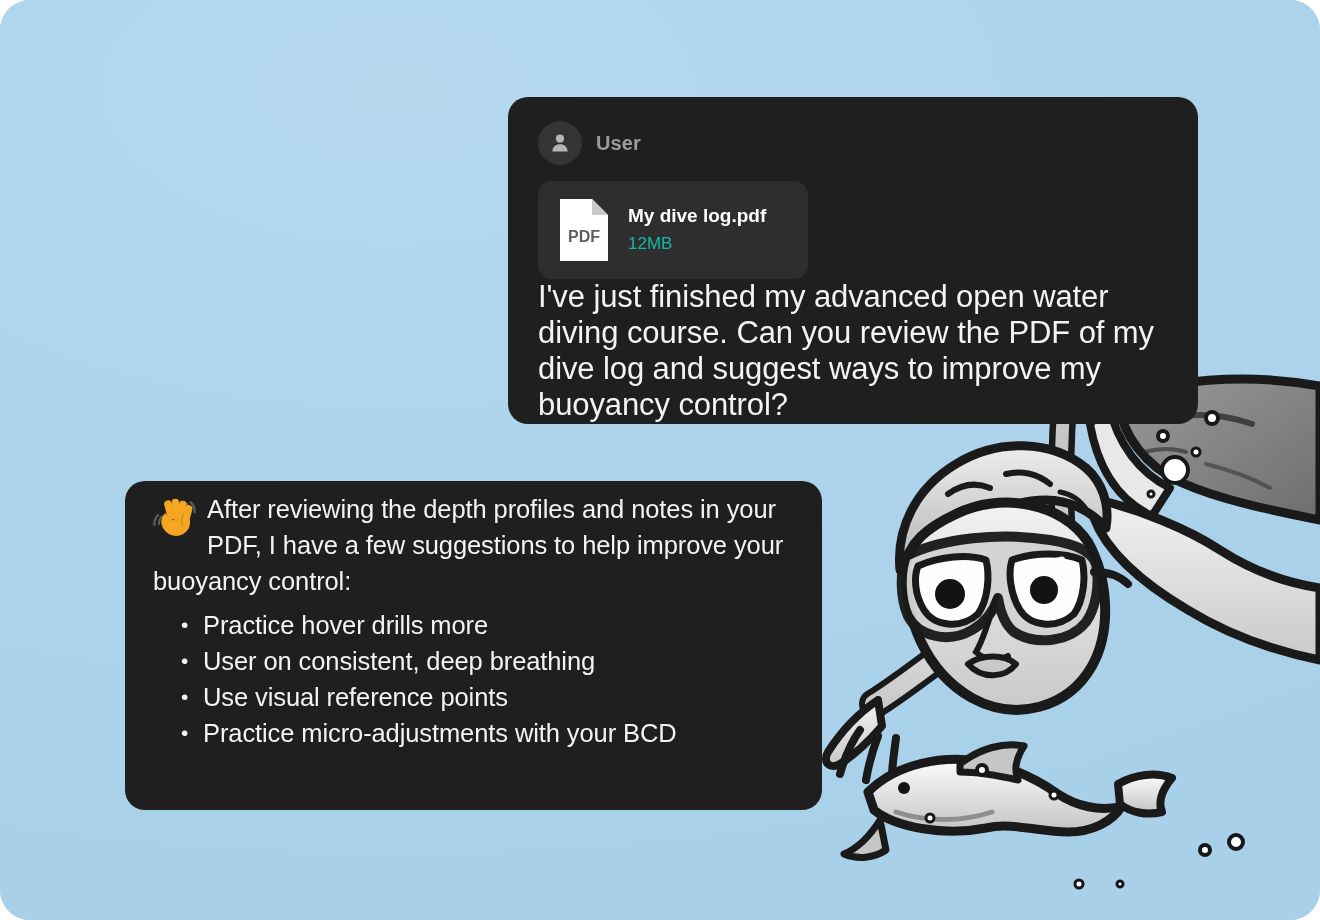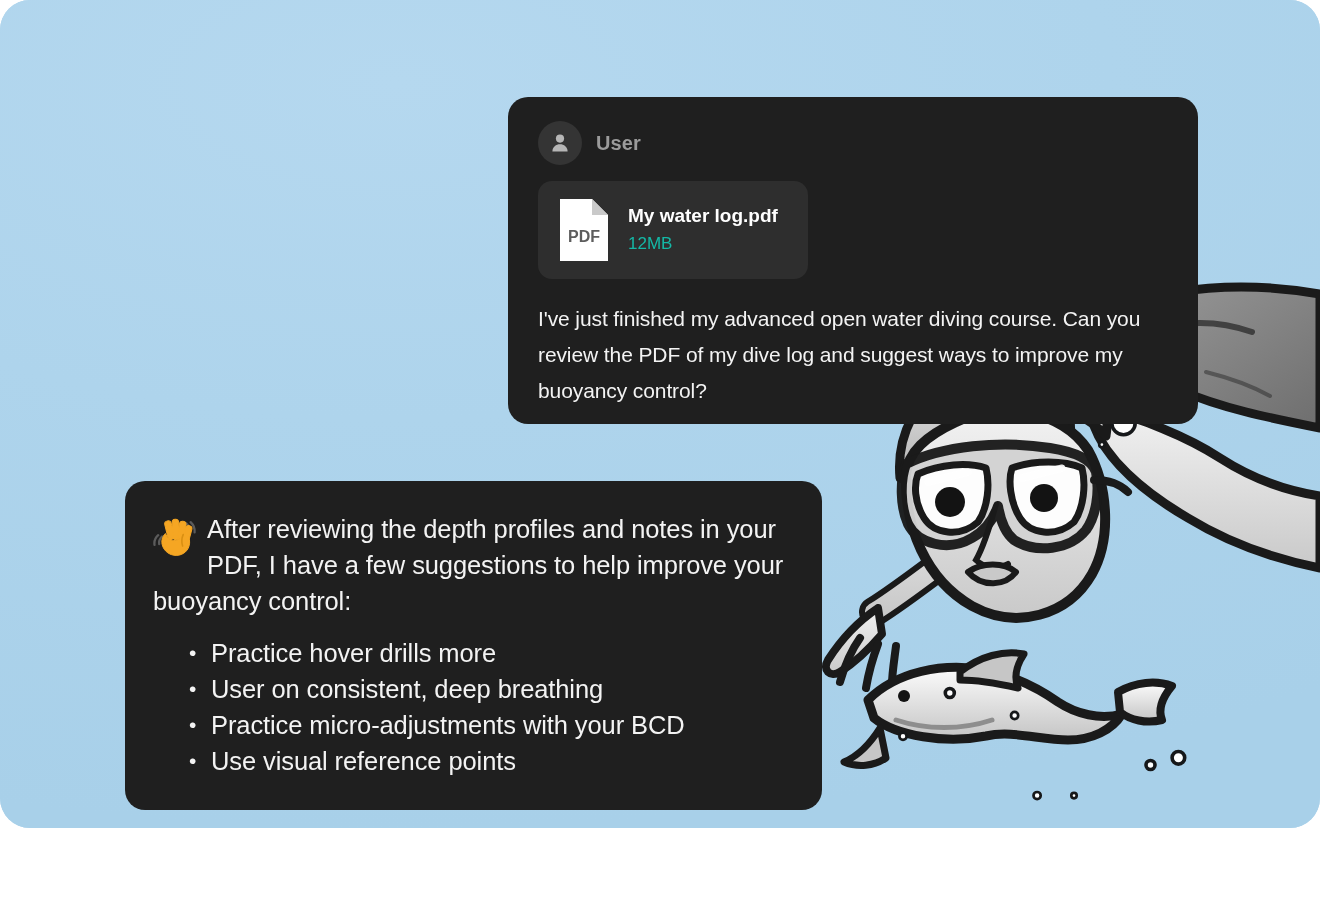--- a/index.html
+++ b/index.html
@@ -12,21 +12,21 @@
     height: 920px;
     overflow: hidden;
     font-family: "Liberation Sans", sans-serif;
     -webkit-font-smoothing: antialiased;
   }
 
   
   #canvas {
     position: relative;
     width: 1320px;
-    height: 828px;
+    height: 920px;
     border-radius: 30px;
     overflow: hidden;
     background: #aed4ec;
   }
   .ocean-bg {
     position: absolute;
     inset: 0;
     background:
       radial-gradient(120% 90% at 30% 10%, #b5d8ef 0%, #aed4ec 45%, #a8d0e9 100%);
   }
@@ -117,45 +117,44 @@
     white-space: nowrap;
   }
   .file-size {
     margin-top: 6px;
     font-size: 17px;
     color: #14b8a6;
     line-height: 1.2;
   }
 
   .user-text {
-    margin-top: 22px;
-    font-size: 21px;
+    font-size: 31px;
     line-height: 36px;
     color: #f3f3f3;
     letter-spacing: -0.1px;
   }
 
   
   #assistant-bubble {
     left: 125px;
     top: 481px;
     width: 697px;
     height: 329px;
-    padding: 30px 26px 0 28px;
+    padding: 10px 26px 0 28px;
   }
   .assistant-intro {
     display: block;
     font-size: 25.5px;
     line-height: 36px;
     color: #f3f3f3;
     letter-spacing: -0.1px;
   }
   .wave-svg { float: left; margin: 4px 10px 0 0; }
   .suggestion-list {
-    margin: 16px;
+    margin: 8px;
     padding: 0 0 0 42px;
     list-style: none;
   }
   .suggestion-list li {
     position: relative;
     font-size: 25.5px;
     line-height: 36px;
     color: #f3f3f3;
     letter-spacing: -0.1px;
   }
@@ -320,21 +319,21 @@
 
     <div class="file-card">
       <div class="pdf-icon">
         <svg width="56" height="70" viewBox="0 0 56 70" aria-hidden="true">
           <path d="M4 4 h32 l16 16 v46 a0 0 0 0 1 0 0 H4 Z" fill="#ffffff"></path>
           <path d="M36 4 l16 16 h-16 Z" fill="#c9c9c9"></path>
           <text x="28" y="47" text-anchor="middle" font-family="Liberation Sans, sans-serif" font-size="16" font-weight="bold" fill="#5d5d5d">PDF</text>
         </svg>
       </div>
       <div class="file-meta">
-        <div class="file-name">My water log.pdf</div>
+        <div class="file-name">My dive log.pdf</div>
         <div class="file-size">12MB</div>
       </div>
     </div>
 
     <div class="user-text">I've just finished my advanced open water diving course. Can you review the PDF of my dive log and suggest ways to improve my buoyancy control?</div>
   </div>
 
   <div class="bubble" id="assistant-bubble">
 
     <div>
@@ -355,18 +354,18 @@
                    C30.6 22.4 26 25.6 20.8 25.6 C17.4 25.6 14.4 22.8 12.4 18.5 Z"></path>
         </g>
         <path d="M30.2 19.6 C28.6 23.2 28.4 27.2 29.6 31" fill="none" stroke="#d98f12" stroke-width="1.6" stroke-linecap="round"></path>
       </svg>
       <span class="assistant-intro">After reviewing the depth profiles and notes in your PDF, I have a few suggestions to help improve your buoyancy control:</span>
     </div>
 
     <ul class="suggestion-list">
       <li>Practice hover drills more</li>
       <li>User on consistent, deep breathing</li>
+      <li>Use visual reference points</li>
       <li>Practice micro-adjustments with your BCD</li>
-      <li>Use visual reference points</li>
     </ul>
   </div>
 
 </div>
 
 </body></html>

